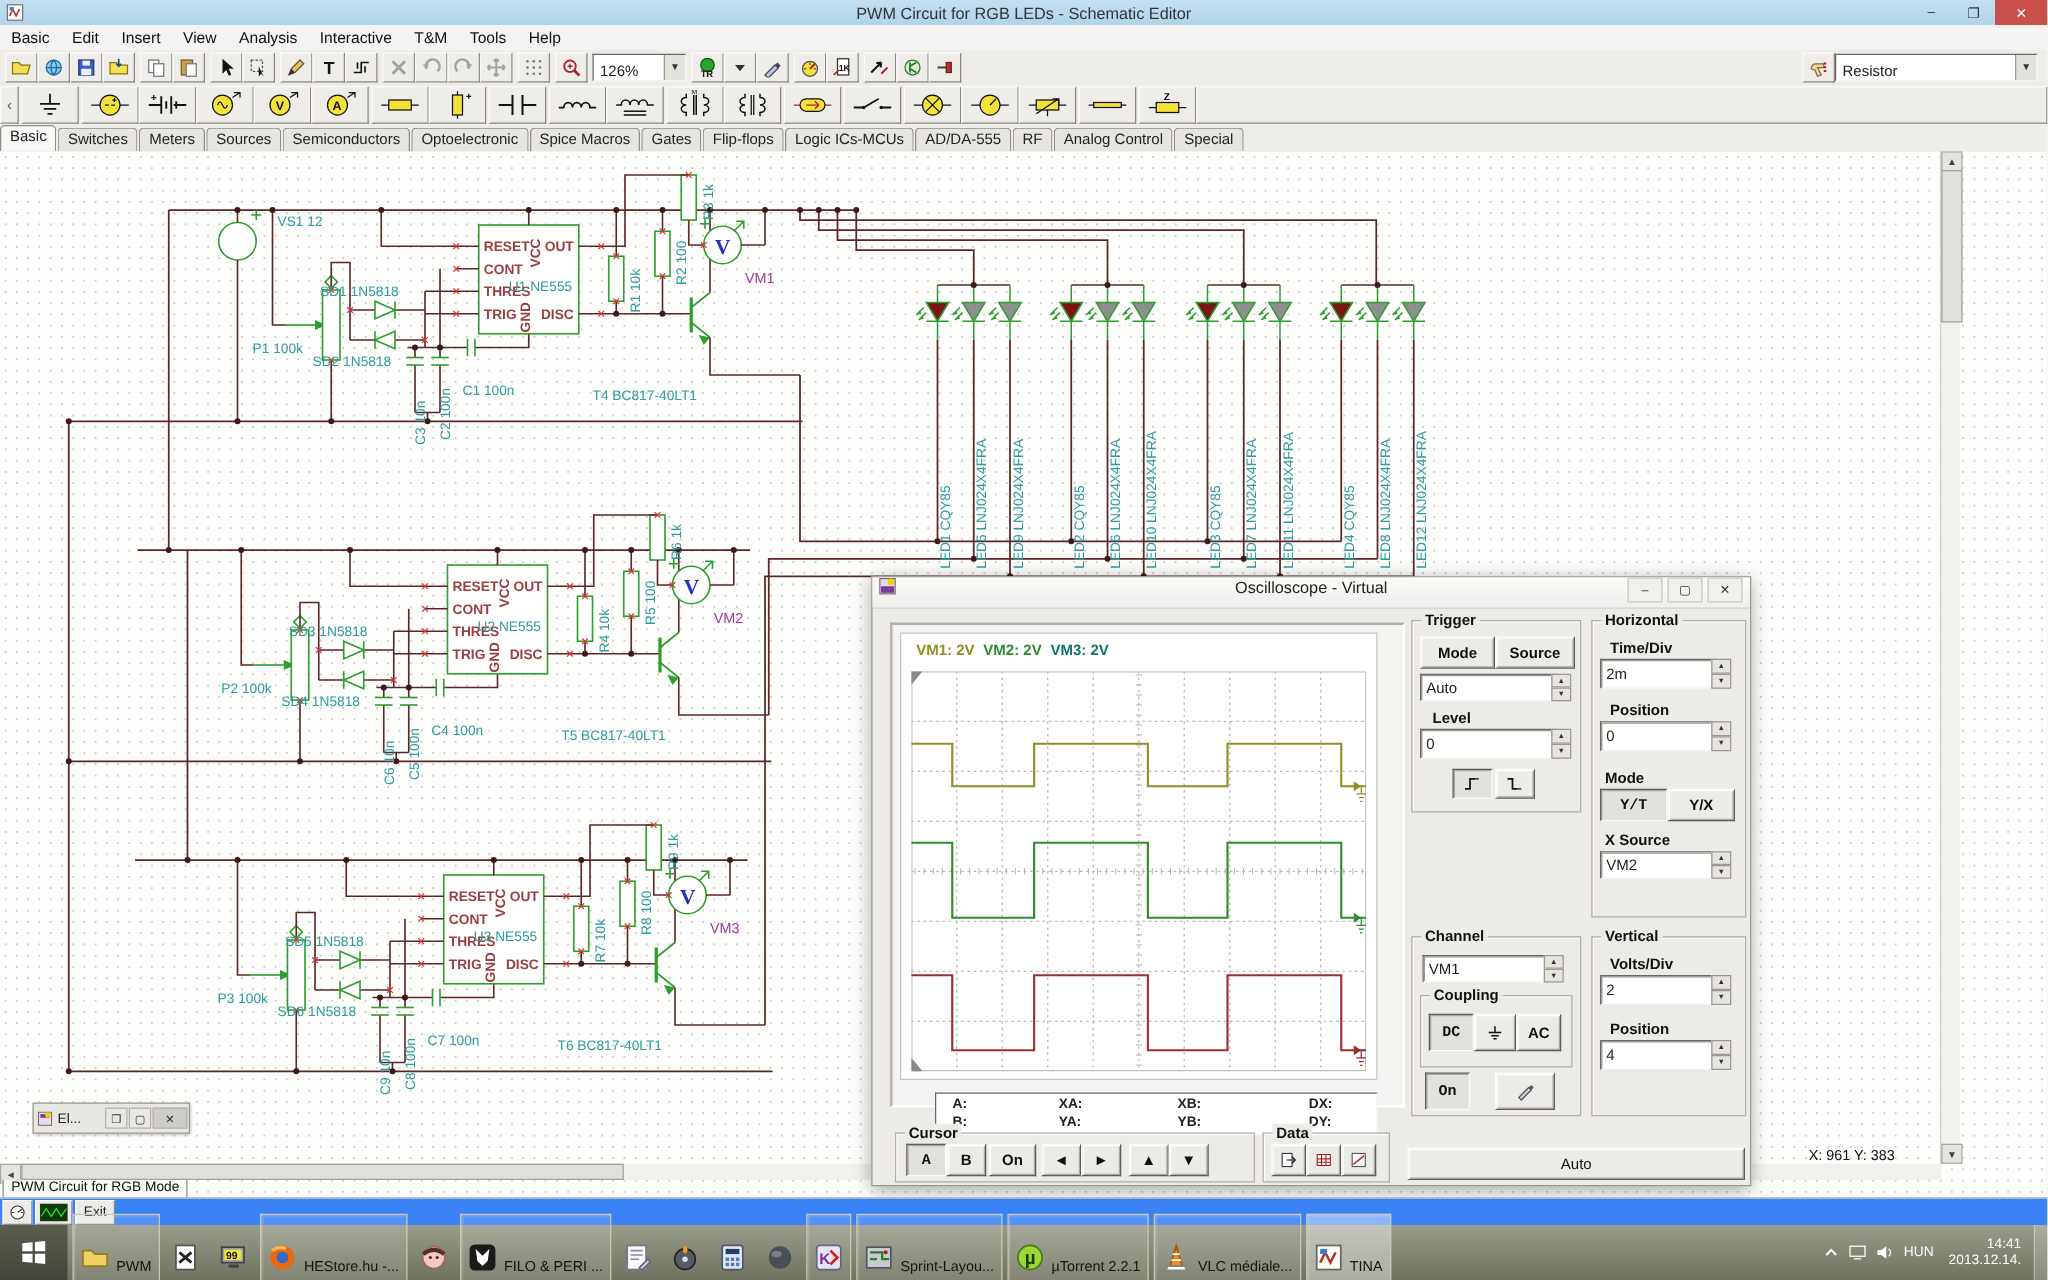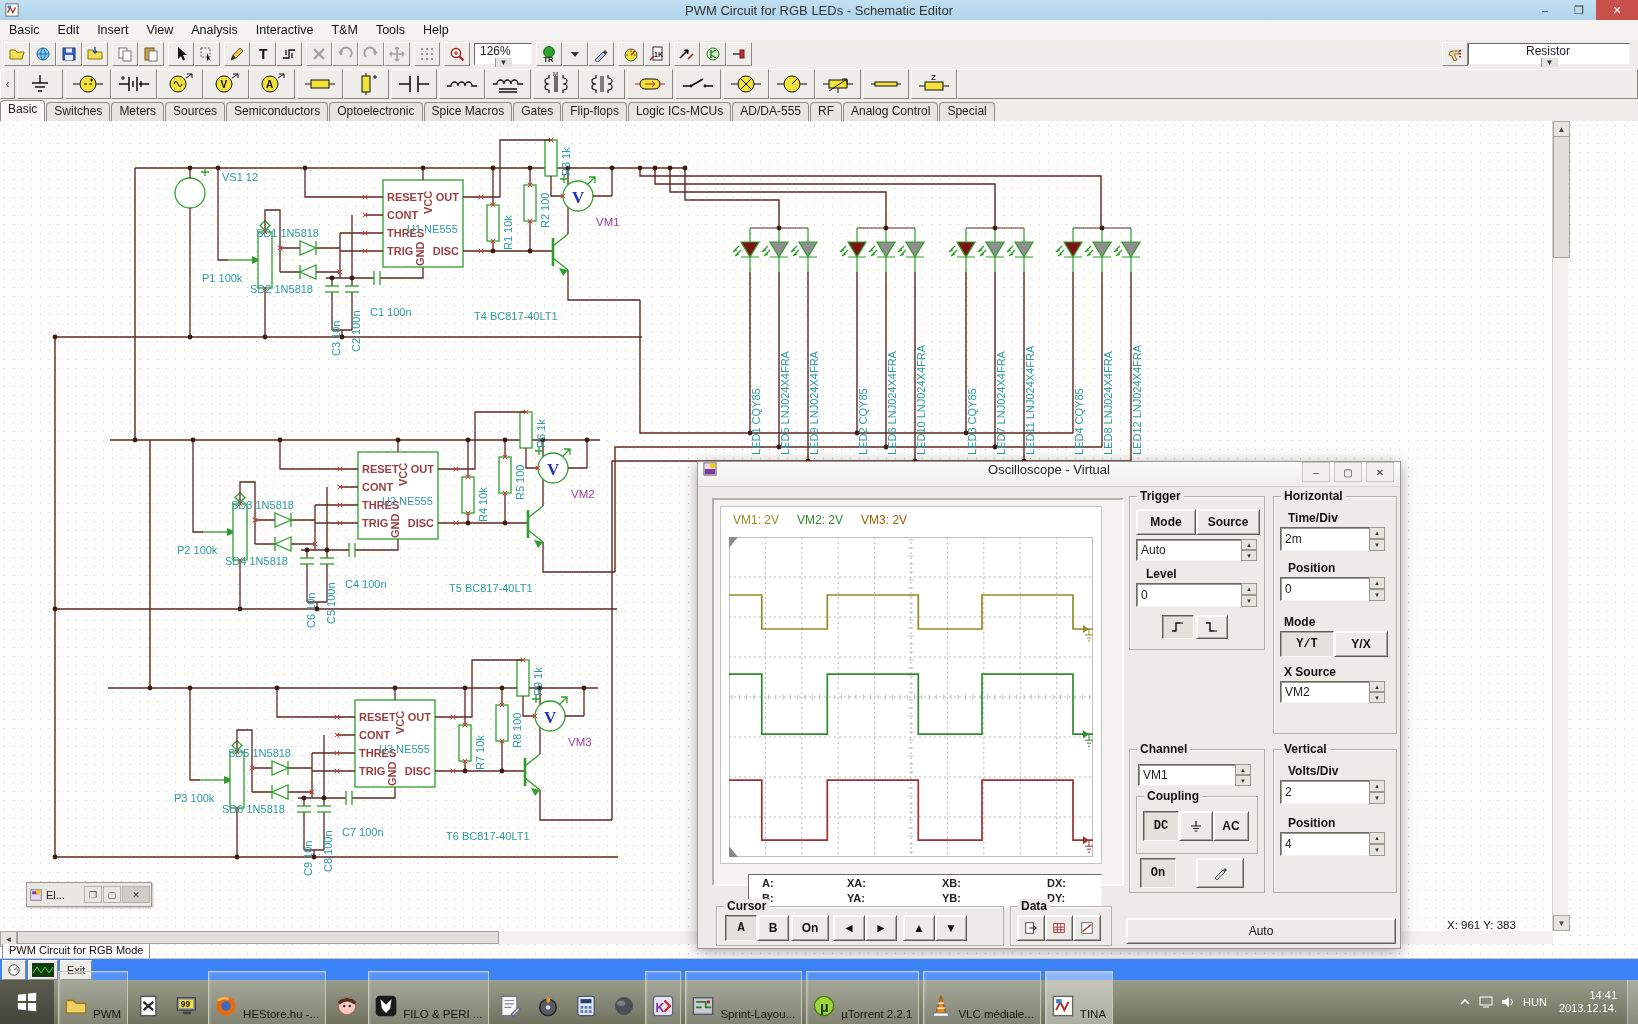--- a/index.html
+++ b/index.html
@@ -21,21 +21,21 @@
   #tb1{top:40px;height:27px;border-bottom:1px solid #dcdad5;}
   #tb2{top:67px;height:33px;border-bottom:1px solid #cfcdc8;}
   .tgrp{display:flex;margin-left:4px;}
   .tbtn{width:24px;height:22px;display:flex;align-items:center;justify-content:center;
         background:#efedea;border:1px solid;border-color:#fbfaf8 #8a887f #8a887f #fbfaf8;}
   .cbtn{width:44px;height:28px;display:flex;align-items:center;justify-content:center;
         background:#efedea;border:1px solid;border-color:#fbfaf8 #8a887f #8a887f #fbfaf8;}
   .cbtn.empty{width:380px;}
   .navchev{width:13px;height:28px;display:flex;align-items:center;justify-content:center;color:#555;font-size:12px;
         background:#efedea;border:1px solid;border-color:#fbfaf8 #8a887f #8a887f #fbfaf8;}
-  .combo{display:flex;height:20px;border:1px solid;border-color:#6a6862 #f4f2ee #f4f2ee #6a6862;background:#fff;align-items:center;flex-direction:column;}
+  .combo{display:flex;height:20px;border:1px solid;border-color:#6a6862 #f4f2ee #f4f2ee #6a6862;background:#fff;align-items:flex-end;}
   .combo .cval{padding:0 5px;font-size:12px;min-width:46px;}
   .combo .dbtn{width:16px;height:100%;background:#e4e2dd;border-left:1px solid #9a988f;display:flex;align-items:center;justify-content:center;font-size:8px;color:#333;}
   .spacer{flex:1;}
   
   #tabs{position:absolute;left:0;top:100px;width:1638px;height:21px;display:flex;align-items:flex-end;background:#efedea;border-bottom:1px solid #bdbbb5;}
   .tab{border:1px solid #8f8d86;border-bottom:none;border-radius:4px 4px 0 0;padding:1px 7px 2px 7px;margin-right:1px;
        background:#e7e5e0;font-size:12px;color:#222;height:15px;}
   .tab.active{background:#f8f7f5;font-weight:400;height:17px;position:relative;z-index:2;}
   
   #canvas{position:absolute;left:0;top:121px;width:1638px;height:837px;background:#fdfdfc;
@@ -65,21 +65,21 @@
   #scope{position:absolute;left:697px;top:340px;width:702px;height:486px;background:#edebe7;
          border:1px solid #9a988f;box-shadow:0 3px 14px rgba(0,0,0,.35);}
   .scopetitle{height:24px;background:linear-gradient(#fbfbfa,#efeeec);border-bottom:1px solid #d4d2cd;display:flex;align-items:flex-start;position:relative;}
   .scopetitle .ttext{position:absolute;left:0;right:0;text-align:center;font-size:13px;color:#222;}
   .scopetitle .appicon{z-index:2;}
   .scopebtns{position:absolute;right:6px;display:flex;z-index:2;}
   .sbtn{width:26px;height:18px;display:flex;align-items:center;justify-content:center;font-size:10px;color:#333;margin-left:4px;border:1px solid #c9c7c2;background:#f1f0ed;}
   .bezel{position:absolute;left:14px;top:36px;width:396px;height:372px;background:#f4f3f1;
          border:2px solid;border-color:#b4b2ab #fdfdfc #fdfdfc #b4b2ab;padding:6px;}
   .screen{width:380px;height:356px;background:#fff;border:1px solid #c5c3be;position:relative;}
-  .tracelabels{position:absolute;left:12px;top:6px;font-size:12px;font-weight:400;display:flex;gap:18px;}
+  .tracelabels{position:absolute;left:12px;top:6px;font-size:12px;font-weight:700;display:flex;gap:7px;}
   #scope-traces{position:absolute;left:8px;top:30px;}
   .readouts{position:absolute;left:50px;top:412px;width:352px;height:32px;background:#fff;border:1px solid;border-color:#6a6862 #f4f2ee #f4f2ee #6a6862;font-size:11px;font-weight:700;}
   .readouts span{position:absolute;}
   .grp{position:absolute;border:1px solid #b1afa8;box-shadow:inset 1px 1px 0 #fff;}
   .grp>.lbl{position:absolute;top:-8px;left:7px;background:#edebe7;padding:0 3px;font-weight:700;font-size:12px;color:#111;}
   .btn3d{background:#edebe7;border:1px solid;border-color:#fbfaf8 #5f5d57 #5f5d57 #fbfaf8;box-shadow:inset 1px 1px 0 #fff,inset -1px -1px 0 #a9a7a2;
          display:flex;align-items:center;justify-content:center;font-size:12px;font-weight:700;color:#111;position:absolute;}
   .btn3d.pressed{border-color:#5f5d57 #fbfaf8 #fbfaf8 #5f5d57;box-shadow:inset 1px 1px 0 #a9a7a2;background:#e3e1dc;font-family:Liberation Mono, monospace;}
   .btn3d.default{outline:1px solid #222;}
   .inp{position:absolute;background:#fff;border:1px solid;border-color:#6a6862 #f4f2ee #f4f2ee #6a6862;box-shadow:inset 1px 1px 0 #9a988f;
@@ -802,21 +802,21 @@
         <span class="sbtn">▢</span>
         <span class="sbtn">✕</span>
       </span>
     </div>
 
     <div class="bezel">
       <div class="screen">
         <div class="tracelabels">
           <span id="tl0" style="color: rgb(143, 143, 35);">VM1: 2V</span>
           <span id="tl1" style="color: rgb(45, 140, 45);">VM2: 2V</span>
-          <span id="tl2" style="color: #a16207;">VM3: 2V</span>
+          <span id="tl2" style="color: #0f766e;">VM3: 2V</span>
         </div>
         <svg id="scope-traces" width="364" height="322">
             <line x1="36.4" y1="0" x2="36.4" y2="320" stroke="#b8b8b8" stroke-dasharray="2 3"></line>
             <line x1="72.8" y1="0" x2="72.8" y2="320" stroke="#b8b8b8" stroke-dasharray="2 3"></line>
             <line x1="109.19999999999999" y1="0" x2="109.19999999999999" y2="320" stroke="#b8b8b8" stroke-dasharray="2 3"></line>
             <line x1="145.6" y1="0" x2="145.6" y2="320" stroke="#b8b8b8" stroke-dasharray="2 3"></line>
             <line x1="182" y1="0" x2="182" y2="320" stroke="#b8b8b8" stroke-dasharray="2 3"></line>
             <line x1="218.39999999999998" y1="0" x2="218.39999999999998" y2="320" stroke="#b8b8b8" stroke-dasharray="2 3"></line>
             <line x1="254.79999999999998" y1="0" x2="254.79999999999998" y2="320" stroke="#b8b8b8" stroke-dasharray="2 3"></line>
             <line x1="291.2" y1="0" x2="291.2" y2="320" stroke="#b8b8b8" stroke-dasharray="2 3"></line>

